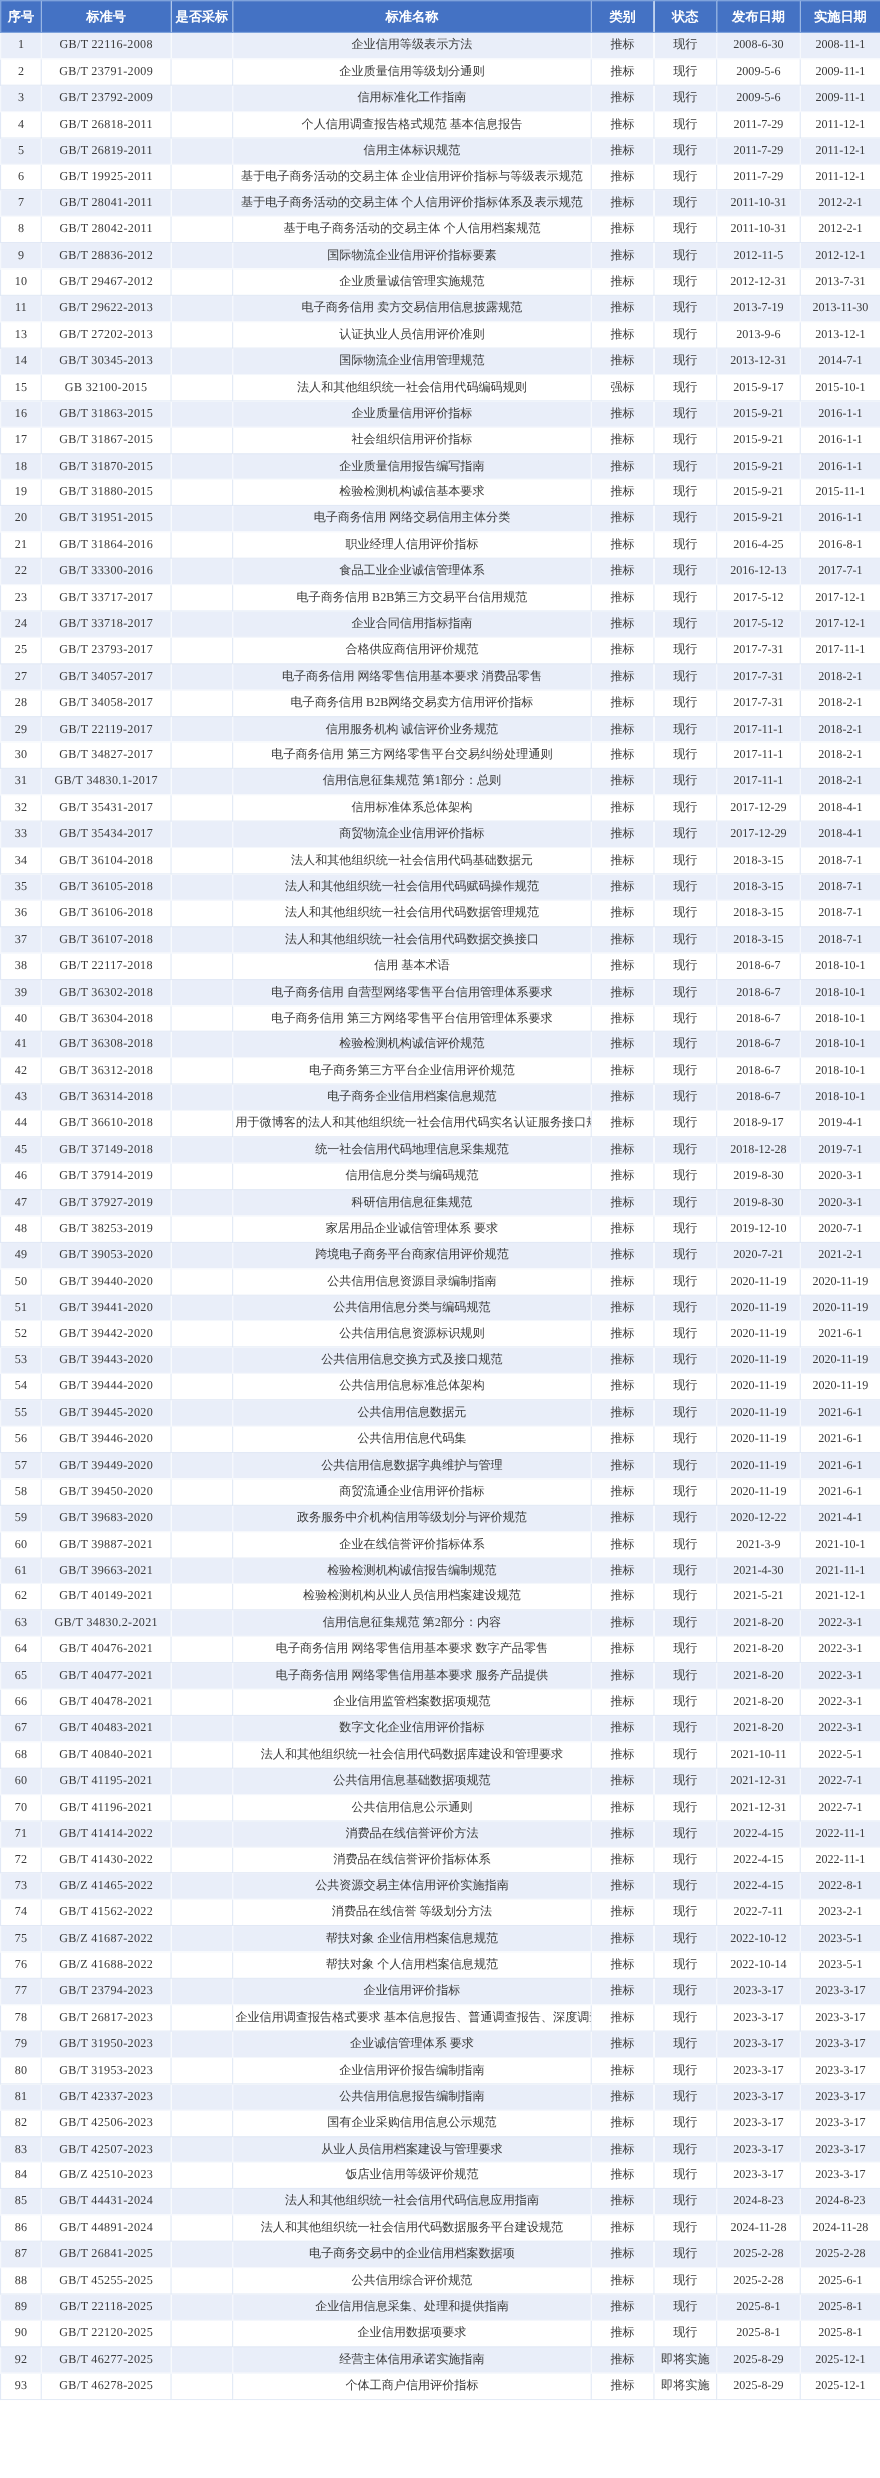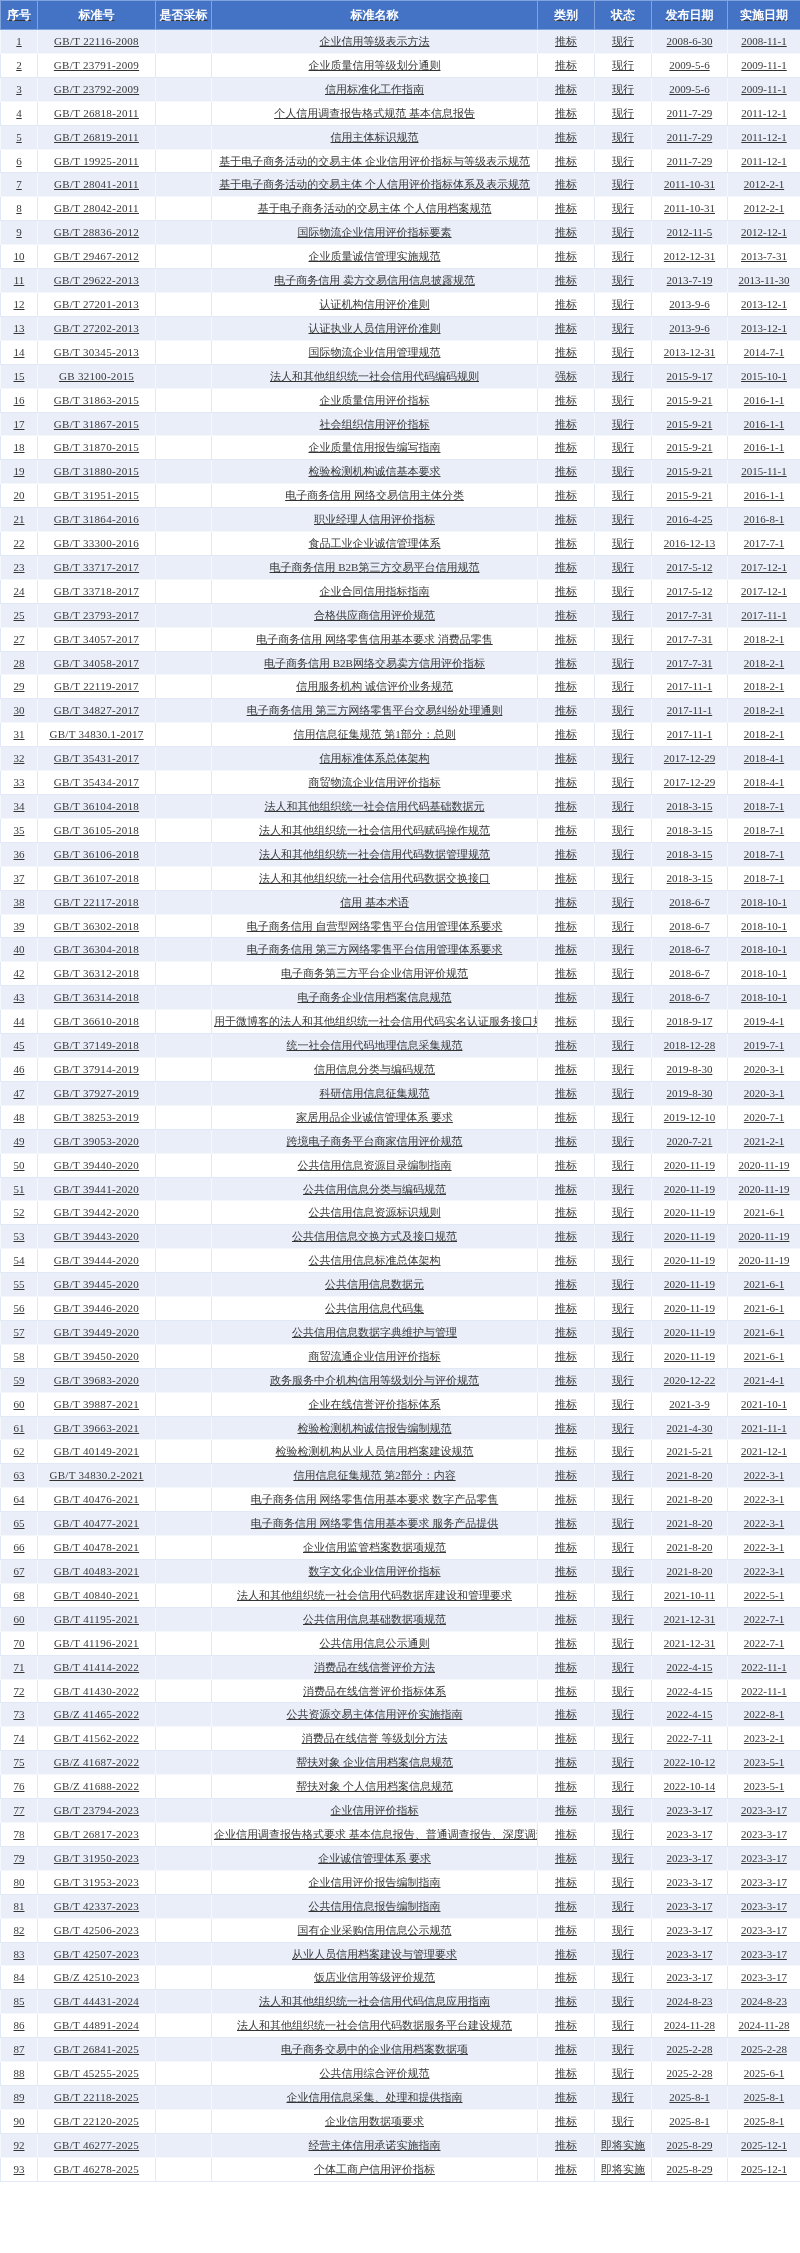--- a/index.html
+++ b/index.html
@@ -5,21 +5,20 @@
   html, body { margin: 0; padding: 0; background: #ffffff; }
   body {
     width: 800px;
     font-family: "Liberation Serif", "DejaVu Serif", serif;
     color: #333;
   }
   table.std-table {
     width: 800px;
     border-collapse: collapse;
     table-layout: fixed;
-    text-decoration: underline;
   }
   table.std-table thead th {
     background: #4472C4;
     color: #ffffff;
     font-weight: bold;
     font-size: 12px;
     height: 28px;
     border: 1px solid #7FA3DC;
     padding: 0 2px;
     text-align: center;
@@ -178,40 +177,30 @@
     <td class="c-no">11</td>
     <td class="c-std">GB/T 29622-2013</td>
     <td class="c-adp"></td>
     <td class="c-name">电子商务信用 卖方交易信用信息披露规范</td>
     <td class="c-cat">推标</td>
     <td class="c-sta">现行</td>
     <td class="c-date">2013-7-19</td>
     <td class="c-date">2013-11-30</td>
   </tr>
       <tr>
-    <td class="c-no">12</td>
-    <td class="c-std">GB/T 27201-2013</td>
-    <td class="c-adp"></td>
-    <td class="c-name">认证机构信用评价准则</td>
+    <td class="c-no">13</td>
+    <td class="c-std">GB/T 27202-2013</td>
+    <td class="c-adp"></td>
+    <td class="c-name">认证执业人员信用评价准则</td>
     <td class="c-cat">推标</td>
     <td class="c-sta">现行</td>
     <td class="c-date">2013-9-6</td>
     <td class="c-date">2013-12-1</td>
   </tr>
       <tr>
-    <td class="c-no">13</td>
-    <td class="c-std">GB/T 27202-2013</td>
-    <td class="c-adp"></td>
-    <td class="c-name">认证执业人员信用评价准则</td>
-    <td class="c-cat">推标</td>
-    <td class="c-sta">现行</td>
-    <td class="c-date">2013-9-6</td>
-    <td class="c-date">2013-12-1</td>
-  </tr>
-      <tr>
     <td class="c-no">14</td>
     <td class="c-std">GB/T 30345-2013</td>
     <td class="c-adp"></td>
     <td class="c-name">国际物流企业信用管理规范</td>
     <td class="c-cat">推标</td>
     <td class="c-sta">现行</td>
     <td class="c-date">2013-12-31</td>
     <td class="c-date">2014-7-1</td>
   </tr>
       <tr>
@@ -452,20 +441,30 @@
     <td class="c-cat">推标</td>
     <td class="c-sta">现行</td>
     <td class="c-date">2018-6-7</td>
     <td class="c-date">2018-10-1</td>
   </tr>
       <tr>
     <td class="c-no">40</td>
     <td class="c-std">GB/T 36304-2018</td>
     <td class="c-adp"></td>
     <td class="c-name">电子商务信用 第三方网络零售平台信用管理体系要求</td>
+    <td class="c-cat">推标</td>
+    <td class="c-sta">现行</td>
+    <td class="c-date">2018-6-7</td>
+    <td class="c-date">2018-10-1</td>
+  </tr>
+      <tr>
+    <td class="c-no">41</td>
+    <td class="c-std">GB/T 36308-2018</td>
+    <td class="c-adp"></td>
+    <td class="c-name">检验检测机构诚信评价规范</td>
     <td class="c-cat">推标</td>
     <td class="c-sta">现行</td>
     <td class="c-date">2018-6-7</td>
     <td class="c-date">2018-10-1</td>
   </tr>
       <tr>
     <td class="c-no">42</td>
     <td class="c-std">GB/T 36312-2018</td>
     <td class="c-adp"></td>
     <td class="c-name">电子商务第三方平台企业信用评价规范</td>

